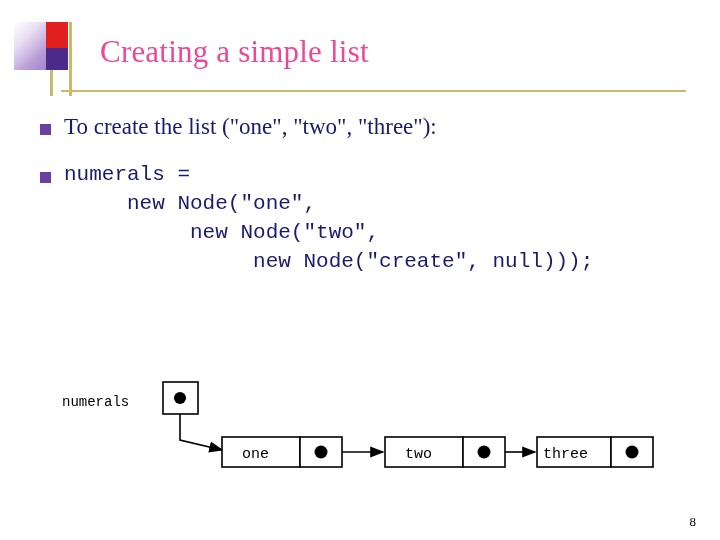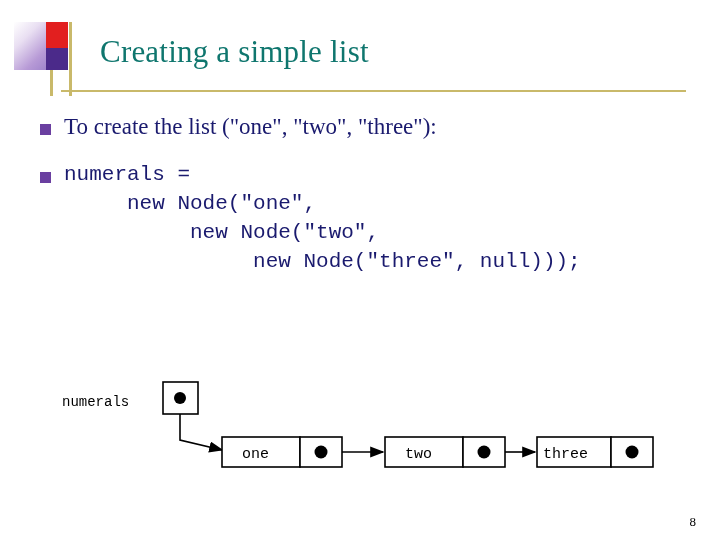--- a/index.html
+++ b/index.html
@@ -53,21 +53,21 @@
     width: 3px; height: 26px;
     background: #c9b96a;
   }
 
   
   .title {
     position: absolute;
     left: 100px;
     top: 34px;
     font-size: 31px;
-    color: #0f766e;
+    color: #ec4899;
     font-family: "Liberation Serif", serif;
     letter-spacing: 0.2px;
     text-align: right;
   }
   .title-rule {
     position: absolute;
     left: 61px;
     top: 90px;
     width: 625px;
     height: 2px;
@@ -156,21 +156,21 @@
   <div class="row-gap-1"></div>
 
 
   <div class="row-gap-2"></div>
 
   <div class="bullet-row r3">
     <span class="bullet-mark"></span>
     <span class="bullet-text mono">numerals =
      new Node("one",
           new Node("two",
-               new Node("three", null)));</span>
+               new Node("create", null)));</span>
   </div>
 
 </div>
 
 <div class="diagram">
   <svg width="720" height="130" viewBox="0 0 720 130" xmlns="http://www.w3.org/2000/svg">
     <defs>
       <marker id="arrowhead" markerWidth="9" markerHeight="7" refX="8" refY="3.5" orient="auto">
         <polygon points="0 0, 9 3.5, 0 7" fill="#000000"></polygon>
       </marker>

